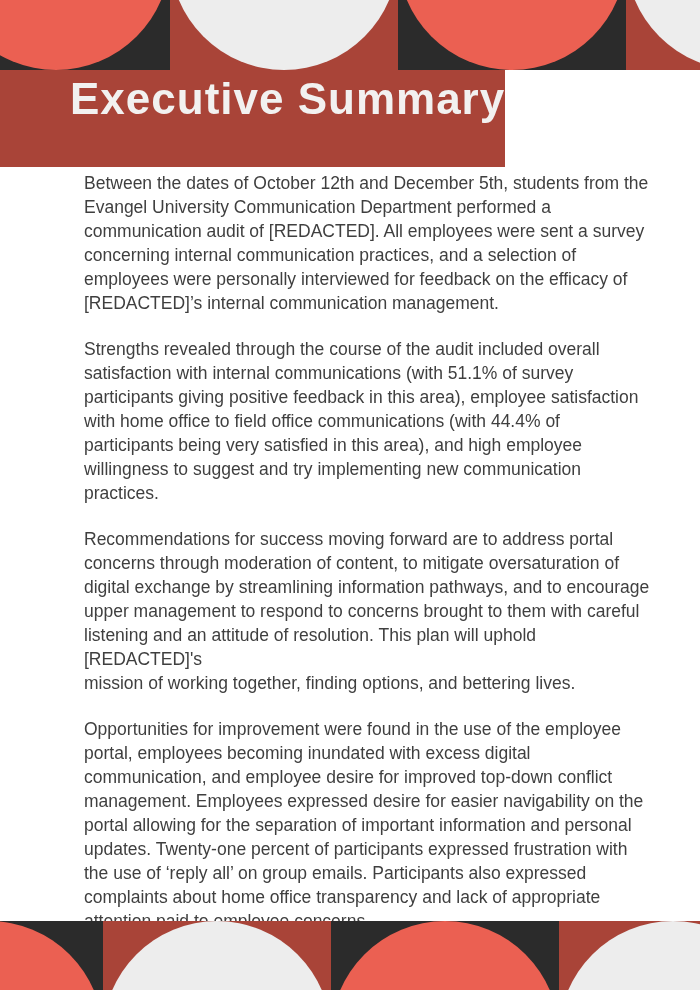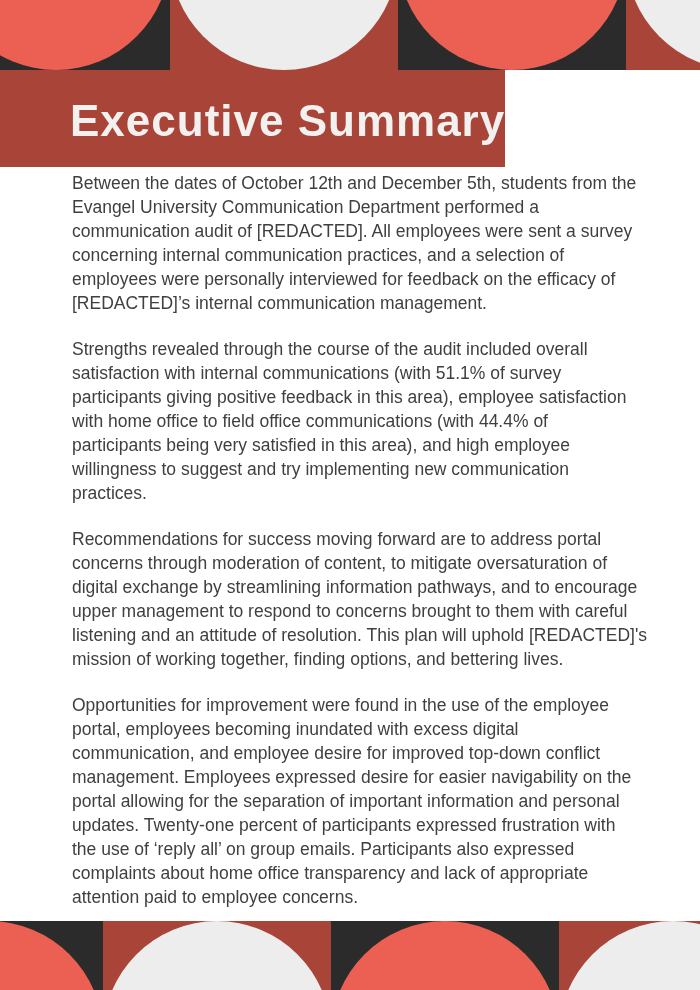--- a/index.html
+++ b/index.html
@@ -32,21 +32,21 @@
   .b-a { left: -125px; }
   .b-b { left: 103px; }
   .b-c { left: 331px; }
   .b-d { left: 559px; }
 
   
   .title-banner {
     position: absolute; top: 70px; left: 0;
     width: 505px; height: 97px;
     background: var(--brick, #a94438);
-    display: flex; align-items: center;
+    display: flex; 
     box-sizing: border-box;
     padding-left: 70px; padding-top: 4px;
   }
   .title-banner h1 {
     margin: 0;
     font-size: 44px;
     font-weight: 700;
     letter-spacing: 1px;
     color: var(--title_text, #f2f1f0);
     white-space: nowrap;
@@ -54,21 +54,21 @@
 
   
   .doc-body {
     position: absolute; top: 171px; left: 68px;
     width: 590px;
     color: var(--text, #3f3f3f);
     font-size: 17.5px;
     line-height: 24px;
   }
   .doc-body p {
-    margin: 0 0 22px 4px;
+    margin: 0 0 22px 16px;
     white-space: pre-line;
   }
 </style>
 </head>
 <body>
 
 <div class="page">
 
   <div class="band band-top">
     <div class="tile dark t-a">

